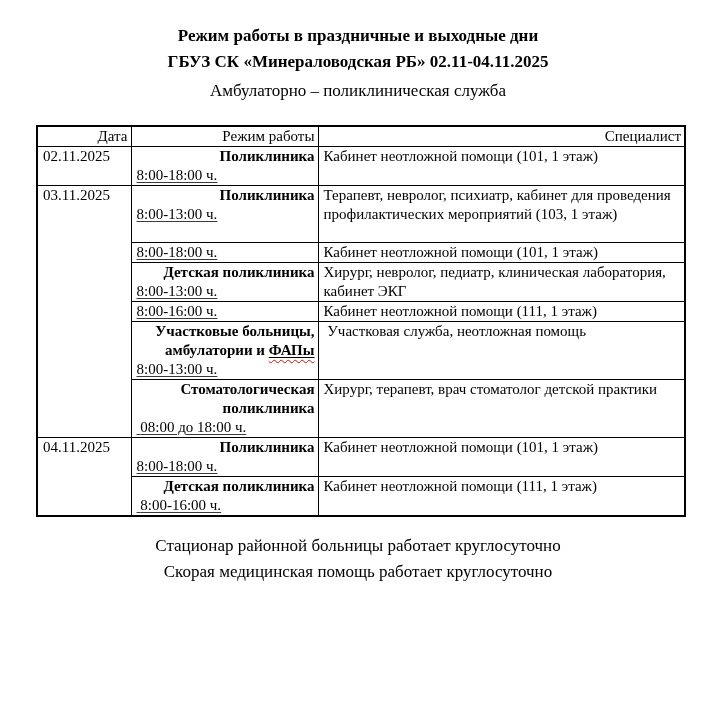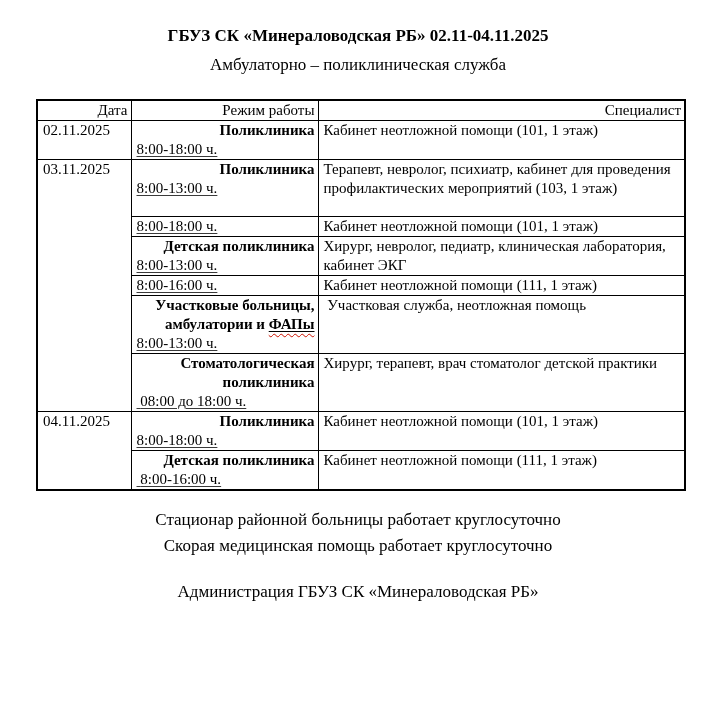--- a/index.html
+++ b/index.html
@@ -85,20 +85,21 @@
   .footer-line { line-height: 26px; }
   .footer-wish { margin-top: 15px; line-height: 20px; }
   .footer-sign { margin-top: 23px; line-height: 20px; }
 </style>
 </head>
 <body>
 
 <div class="page">
 
   <div class="title-block">
+    <div class="title-line">Режим работы в праздничные и выходные дни</div>
     <div class="title-line">ГБУЗ СК «Минераловодская РБ» 02.11-04.11.2025</div>
   </div>
 
   <div class="subtitle">Амбулаторно – поликлиническая служба</div>
 
   <table class="schedule">
     <colgroup>
       <col class="c-date">
         <col class="c-mode">
         <col class="c-spec">
@@ -150,16 +151,15 @@
     <tr class="r38">
       <td><div class="svc">Детская поликлиника</div><div class="time"> 8:00-16:00 ч.</div></td>
       <td>Кабинет неотложной помощи (111, 1 этаж)</td>
     </tr>
   </tbody>
     </table>
 
   <div class="footer">
     <div class="footer-line">Стационар районной больницы работает круглосуточно</div>
     <div class="footer-line">Скорая медицинская помощь работает круглосуточно</div>
-    <div class="footer-sign">Администрация ГБУЗ СК «Минераловодская РБ»</div>
   </div>
 
 </div>
 
 </body></html>

